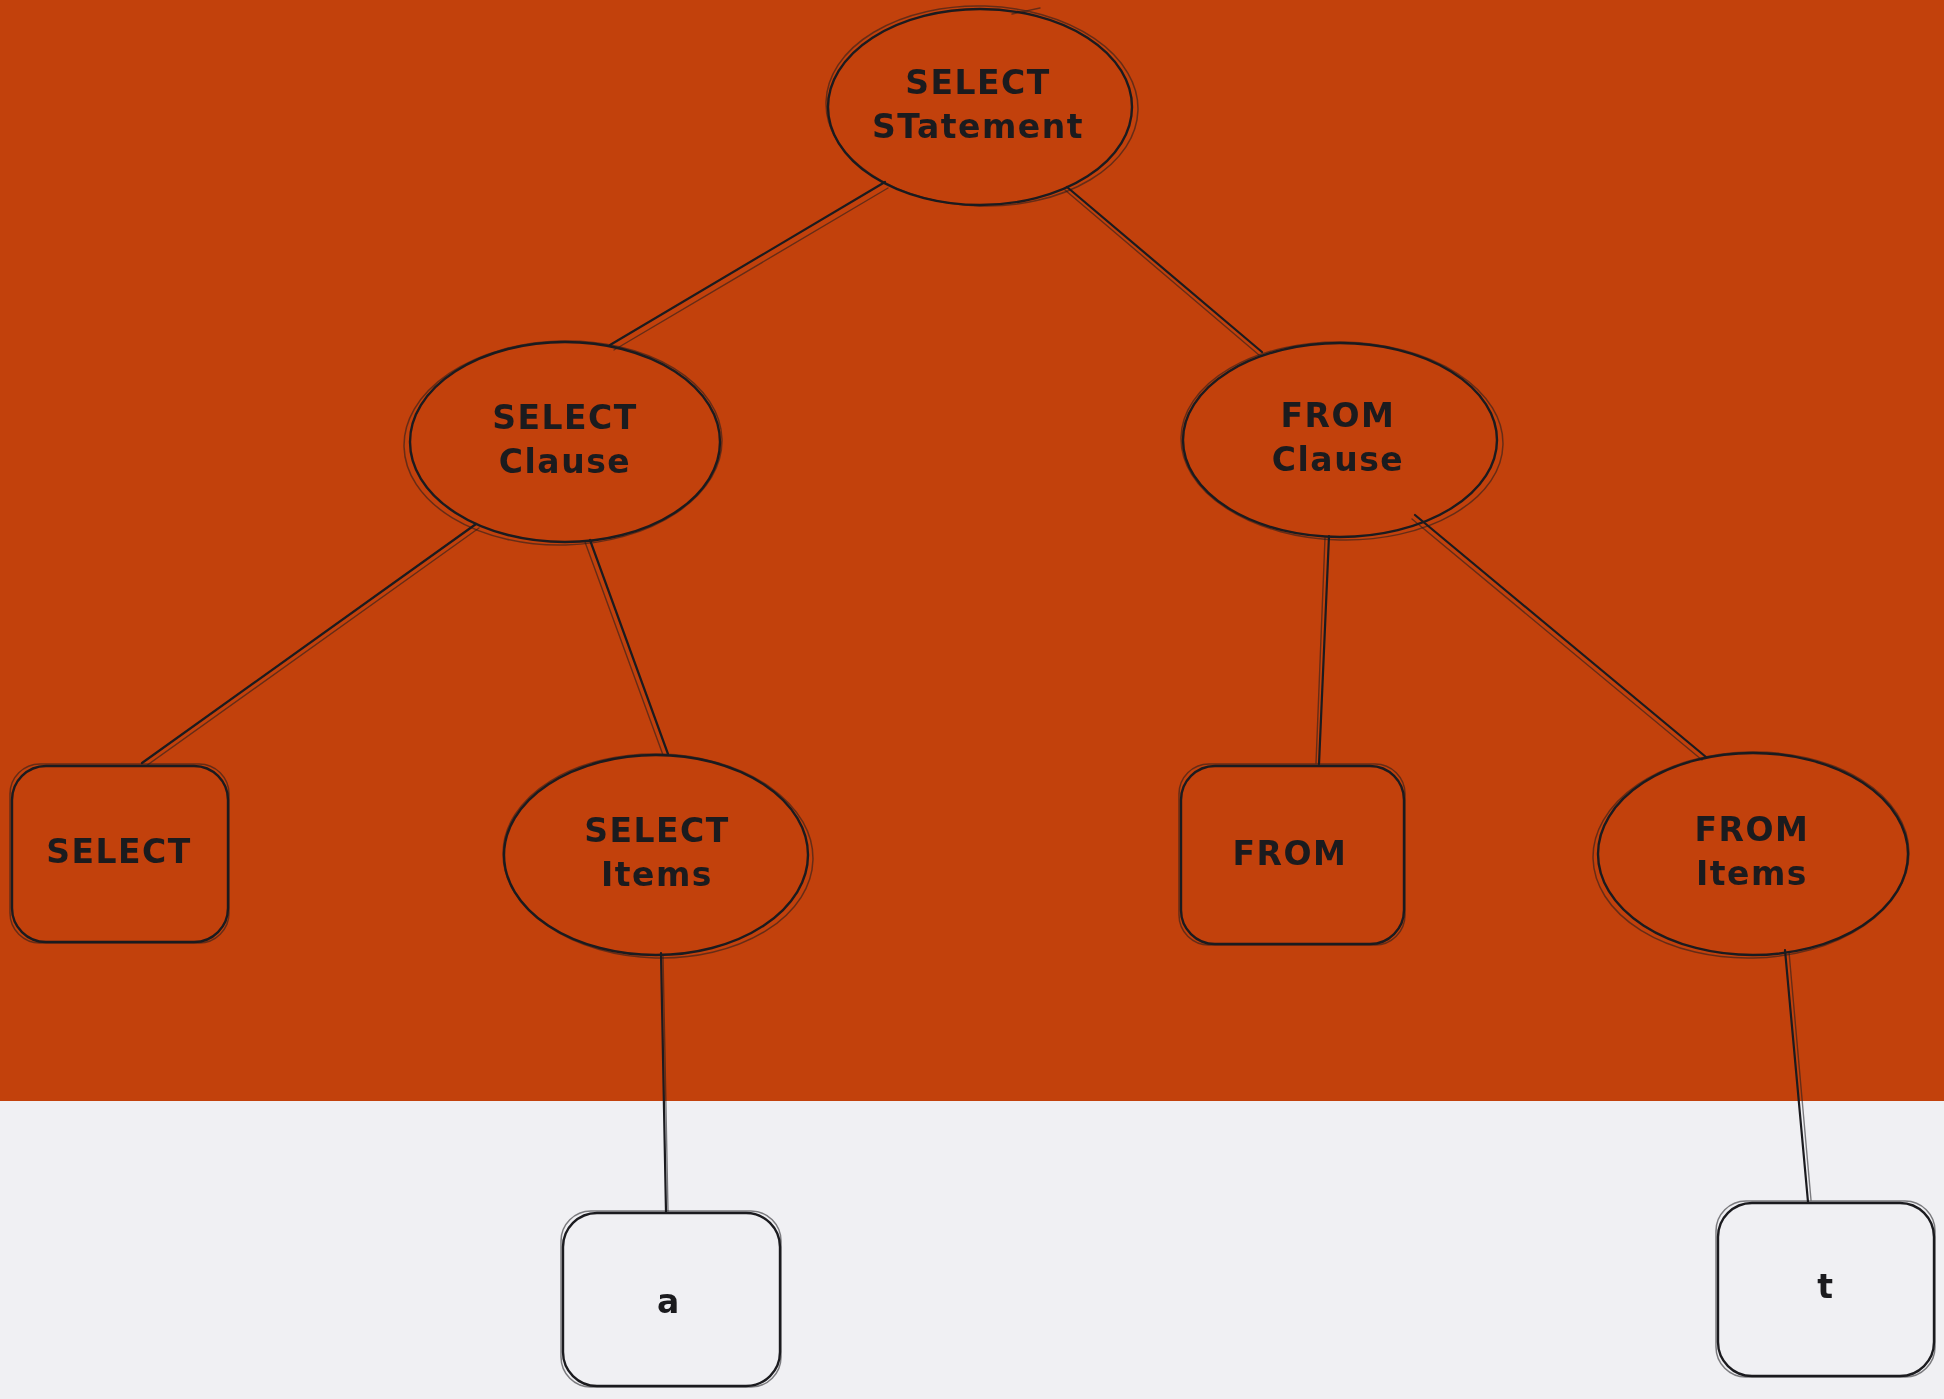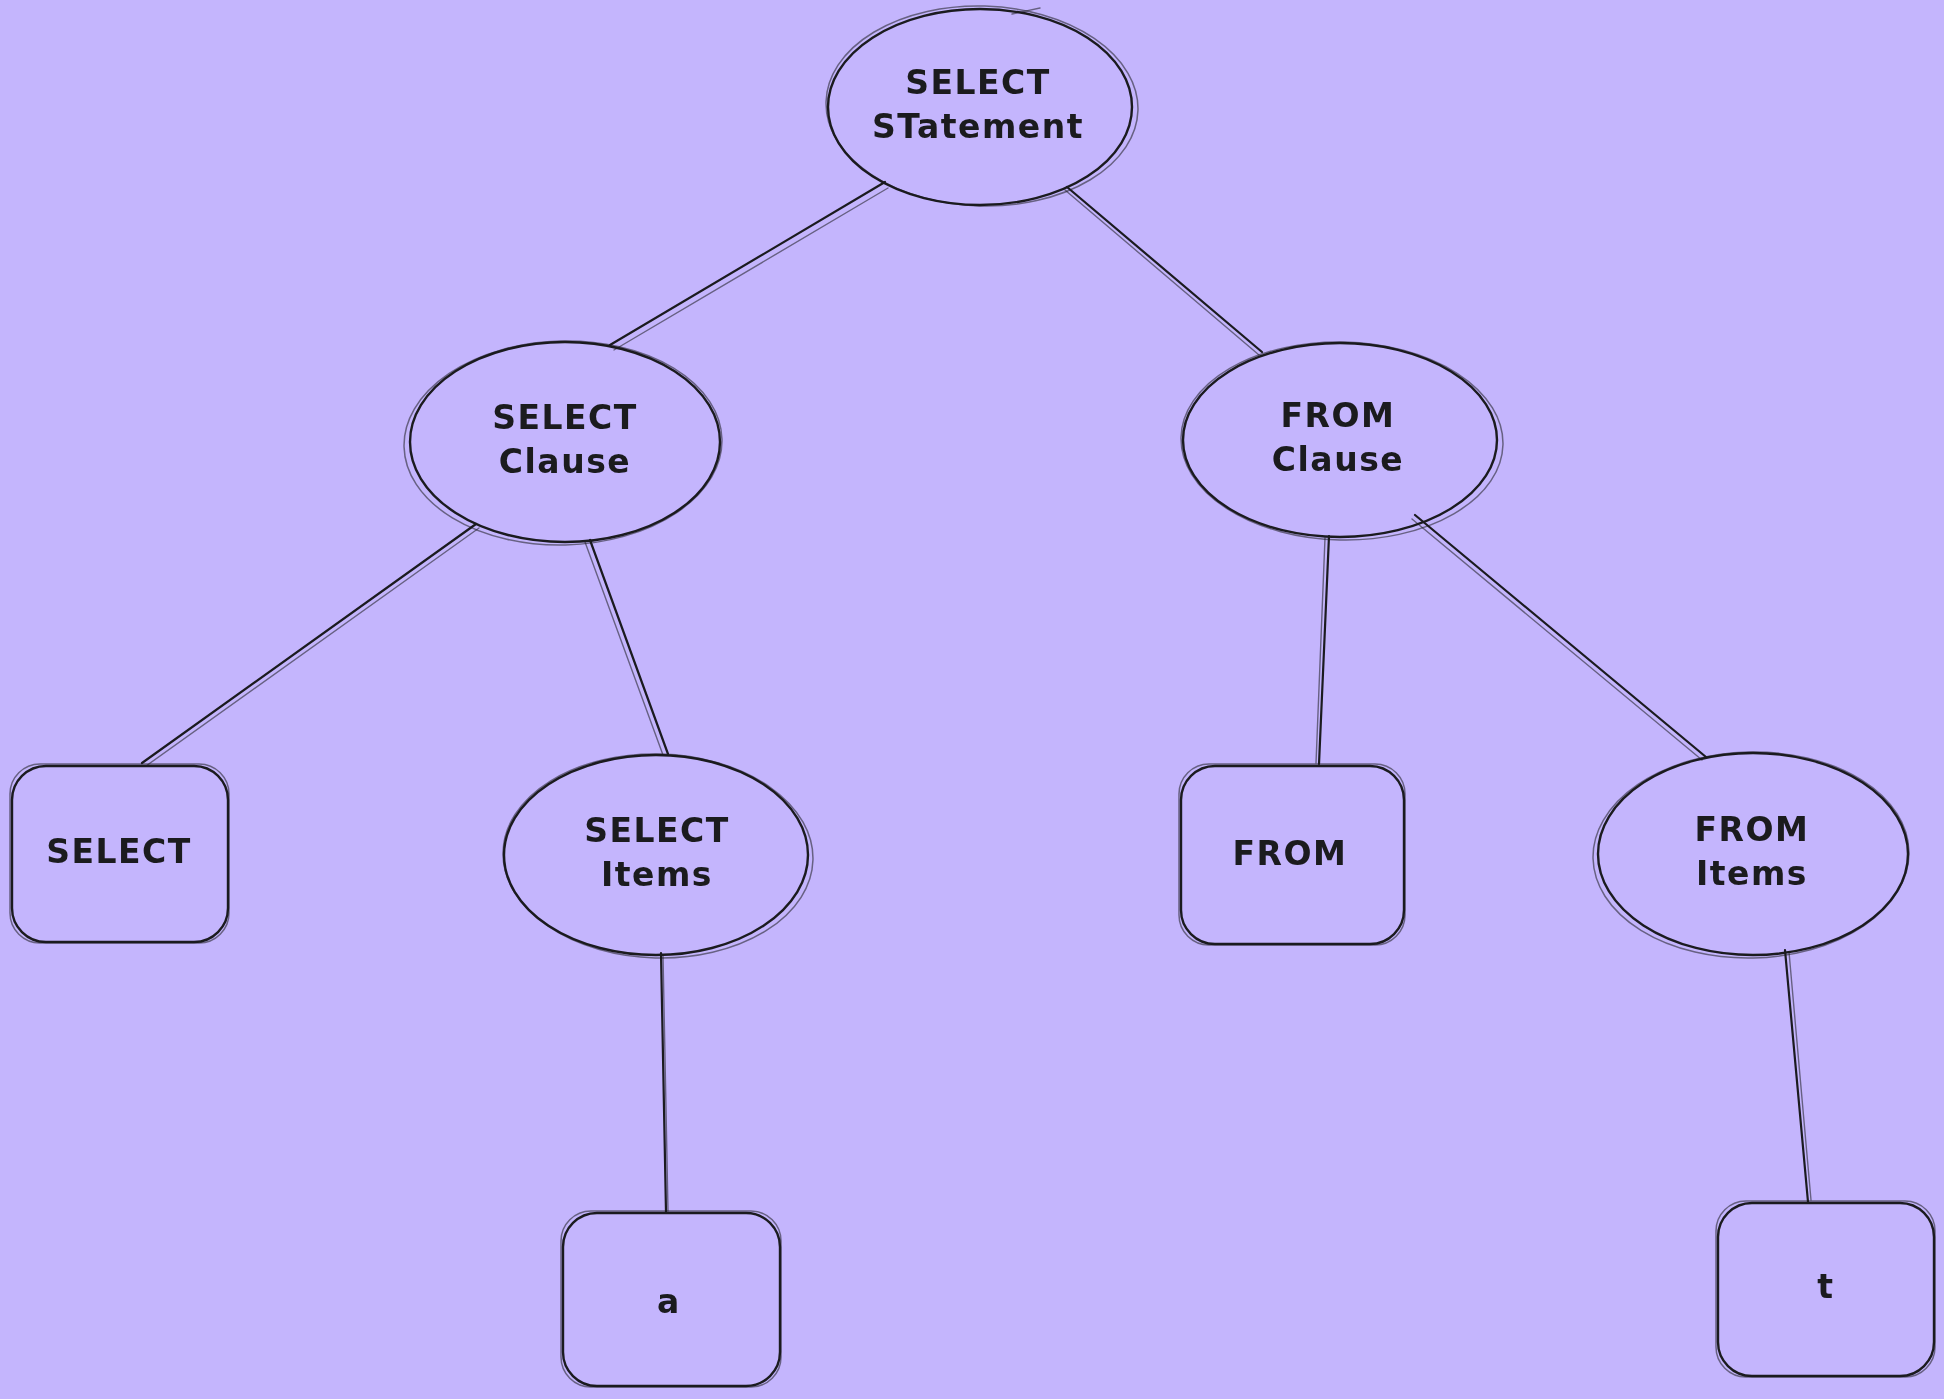--- a/index.html
+++ b/index.html
@@ -4,22 +4,22 @@
 <style>
   html, body { margin: 0; padding: 0; }
   body {
     width: 1944px; height: 1399px;
     background: #f0f0f3;
     overflow: hidden;
     font-family: "DejaVu Sans", sans-serif;
   }
   .canvas {
     position: relative;
-    width: 1944px; height: 1399px;
-    background: #c4b5fd;
+    width: 1944px; height: 1101px;
+    background: #c2410c;
   }
   .canvas svg { position: absolute; left: 0; top: 0; }
   .shape-main   { fill: none; stroke: #1b1b1f; stroke-width: 2.4; stroke-linecap: round; }
   .shape-ghost  { fill: none; stroke: #1b1b1f; stroke-width: 1.5; stroke-linecap: round; opacity: 0.55; }
   .edge-main    { stroke: #1b1b1f; stroke-width: 2.2; stroke-linecap: round; }
   .edge-ghost   { stroke: #1b1b1f; stroke-width: 1.4; stroke-linecap: round; opacity: 0.55; }
   .label {
     position: absolute;
     transform: translate(-50%, -50%);
     font-family: "DejaVu Sans", sans-serif;

